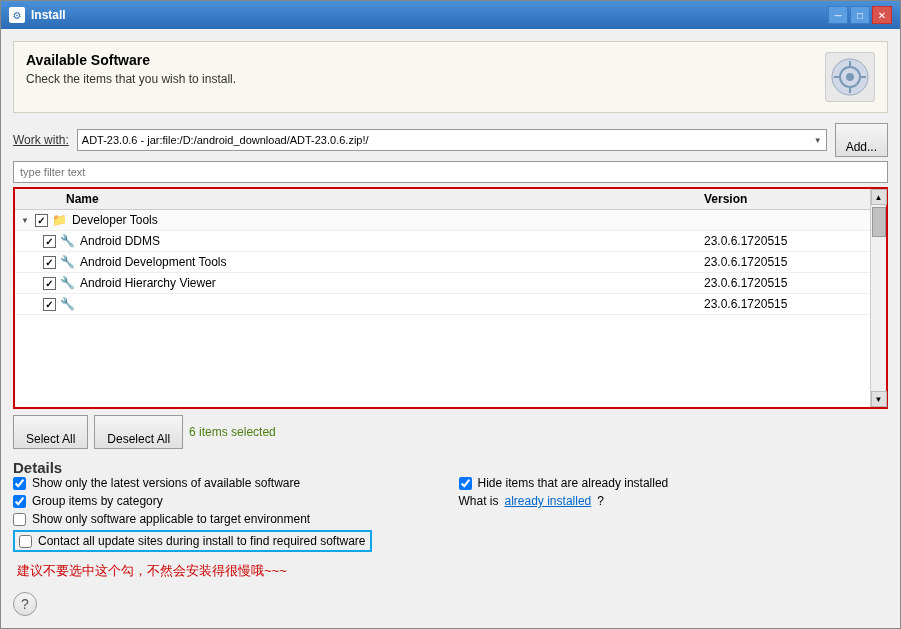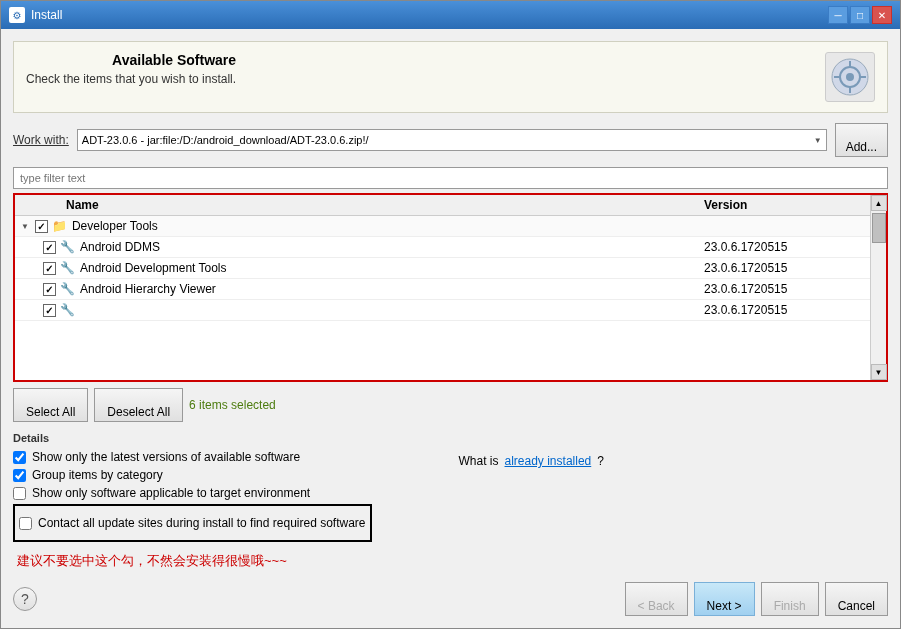--- a/index.html
+++ b/index.html
@@ -40,21 +40,21 @@
       background: #fff;
       border-radius: 2px;
       display: flex;
       align-items: center;
       justify-content: center;
       font-size: 10px;
       color: #2a6cb5;
     }
     .title-text {
       font-size: 12px;
-      font-weight: normal;
+      font-weight: bold;
     }
     .window-controls {
       display: flex;
       gap: 2px;
     }
     .win-btn {
       width: 20px;
       height: 18px;
       background: #5a9de0;
       border: 1px solid #3a7cc5;
@@ -76,21 +76,20 @@
     }
     .header-section {
       background: #f8f8f0;
       border: 1px solid #d0d0c0;
       padding: 10px 12px;
       margin-bottom: 10px;
       display: flex;
       align-items: flex-start;
       justify-content: space-between;
       flex-shrink: 0;
-      text-align: right;
     }
     .header-text h2 {
       font-size: 14px;
       font-weight: bold;
       color: #000;
       margin-bottom: 4px;
     }
     .header-text p {
       font-size: 12px;
       color: #333;
@@ -102,21 +101,21 @@
       background: #e8e8e8;
       display: flex;
       align-items: center;
       justify-content: center;
       border-radius: 3px;
     }
     .work-with-row {
       display: flex;
       align-items: center;
       gap: 8px;
-      margin-bottom: 10px;
+      margin-bottom: 4px;
       flex-shrink: 0;
     }
     .work-with-label {
       font-size: 12px;
       color: #333;
       white-space: nowrap;
       text-decoration: underline;
       cursor: pointer;
     }
     .work-with-combo {
@@ -251,42 +250,41 @@
     }
     .items-selected {
       font-size: 12px;
       color: #4d7c0f;
     }
     .details-section {
       margin-top: 10px;
       flex-shrink: 0;
     }
     .details-title {
-      font-size: 11px;
+      font-size: 15px;
       font-weight: bold;
-      margin-bottom: 6px;
       color: #333;
     }
     .options-grid {
       display: grid;
       grid-template-columns: 1fr 1fr;
       gap: 4px 16px;
     }
     .option-row {
       display: flex;
       align-items: center;
       gap: 6px;
       font-size: 12px;
     }
     .option-row label {
       cursor: pointer;
     }
     .highlight-box {
-      border: 2px solid #000000;
-      padding: 10px 4px;
+      border: 2px solid #0ea5e9;
+      padding: 2px 4px;
     }
     .already-link {
       color: #0066cc;
       text-decoration: underline;
       cursor: pointer;
     }
     .warning-text {
       color: #cc0000;
       font-size: 13px;
       margin-top: 10px;
@@ -502,35 +500,33 @@
             <input type="checkbox" id="opt5" style="">
             <label for="opt5">Show only software applicable to target environment</label>
           </div>
           <div class="option-row highlight-box" style="margin-top:4px; display:inline-flex;">
             <input type="checkbox" id="opt6" style="">
             <label for="opt6">Contact all update sites during install to find required software</label>
           </div>
         </div>
 
         <div>
+          <div class="option-row">
+            <input type="checkbox" checked="" id="opt2" style="">
+            <label for="opt2">Hide items that are already installed</label>
+          </div>
           <div class="option-row" style="margin-top:4px;">
             <span>What is </span>
             <span class="already-link">already installed</span>
             <span>?</span>
           </div>
         </div>
       </div>
       <div class="warning-text">建议不要选中这个勾，不然会安装得很慢哦~~~</div>
     </div>
 
     <div class="footer">
       <div class="footer-left">
         <div class="help-btn">?</div>
       </div>
-      <div class="footer-right">
-        <button class="btn btn-disabled">&lt; Back</button>
-        <button class="btn btn-next">Next &gt;</button>
-        <button class="btn btn-disabled">Finish</button>
-        <button class="btn">Cancel</button>
-      </div>
     </div>
   </div>
 </div>
 
 </body></html>

